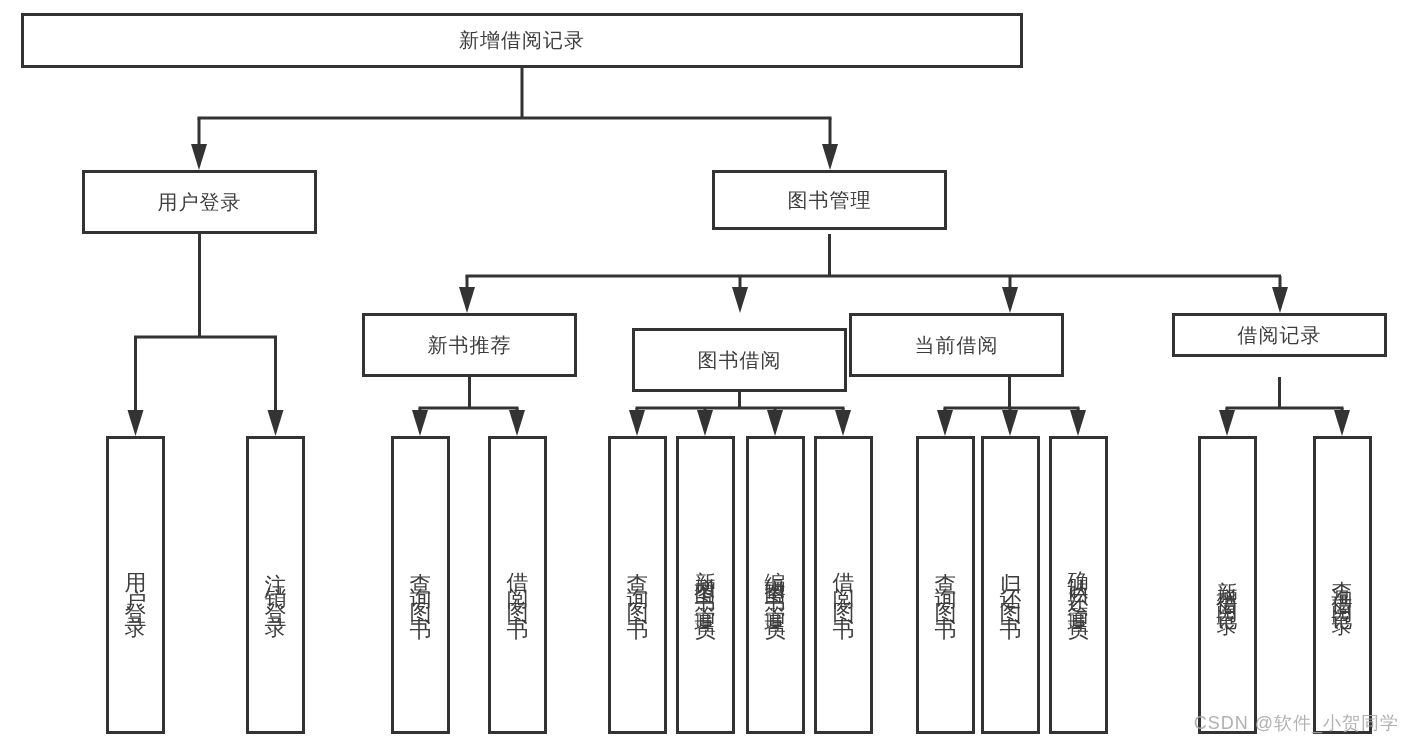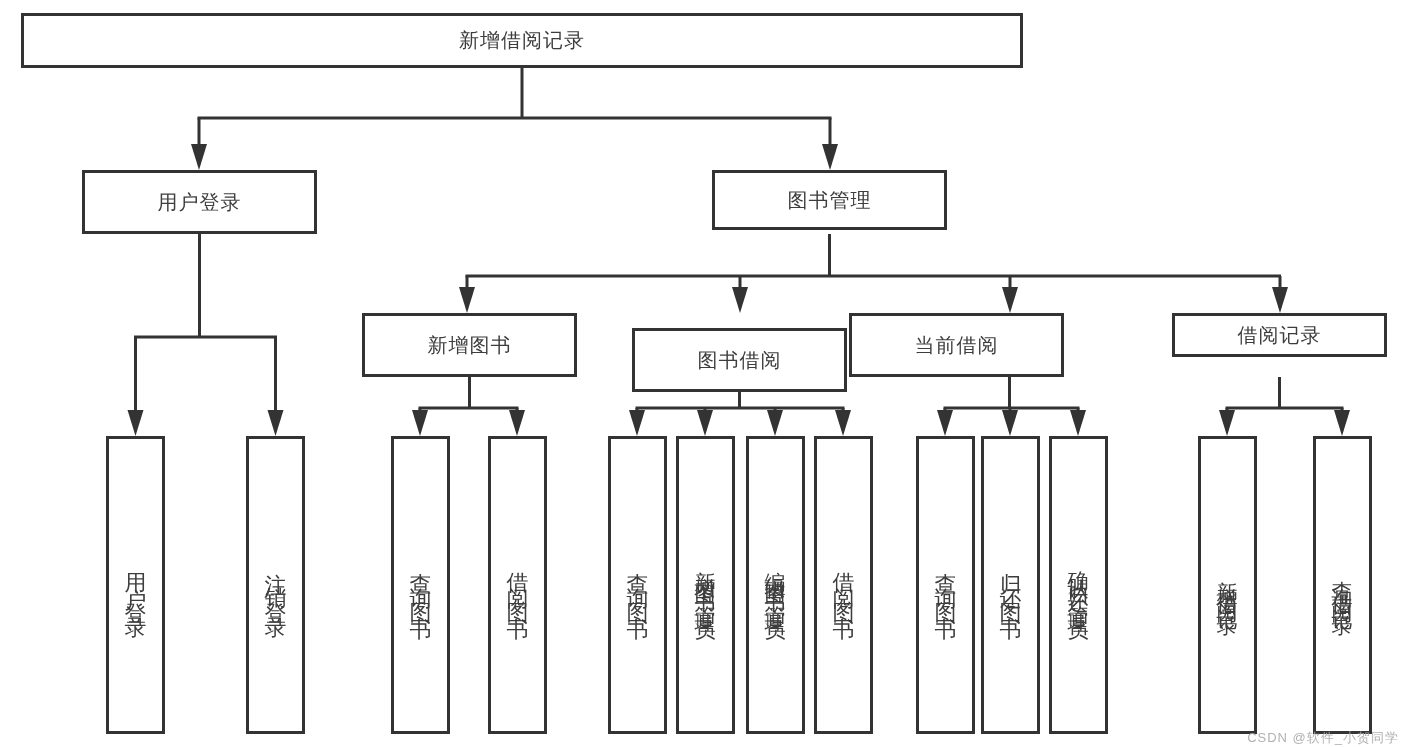--- a/index.html
+++ b/index.html
@@ -50,22 +50,22 @@
     color: #3d3d3d;
     line-height: 1;
   }
   .vtext.tight {
     font-size: 21px;
     letter-spacing: 7px;
   }
   .watermark {
     position: absolute;
     right: 6px;
-    bottom: 0;
-    font-size: 13px;
+    bottom: 12px;
+    font-size: 18px;
     color: rgba(168, 168, 168, 0.9);
     letter-spacing: 1px;
     white-space: nowrap;
   }
 </style>
 </head>
 <body>
 
 <div class="canvas">
 
@@ -143,21 +143,21 @@
   </div>
 
   <div class="node hnode" style="left:82px; top:170px; width:235px; height:64px;">
     <span>用户登录</span>
   </div>
   <div class="node hnode" style="left:712px; top:170px; width:235px; height:60px;">
     <span>图书管理</span>
   </div>
 
   <div class="node hnode" style="left:362px; top:313px; width:215px; height:64px;">
-    <span>新增图书</span>
+    <span>新书推荐</span>
   </div>
   <div class="node hnode" style="left:632px; top:328px; width:215px; height:64px;">
     <span>图书借阅</span>
   </div>
   <div class="node hnode" style="left:849px; top:313px; width:215px; height:64px;">
     <span>当前借阅</span>
   </div>
   <div class="node hnode" style="left:1172px; top:313px; width:215px; height:44px;text-align:center;">
     <span>借阅记录</span>
   </div>

